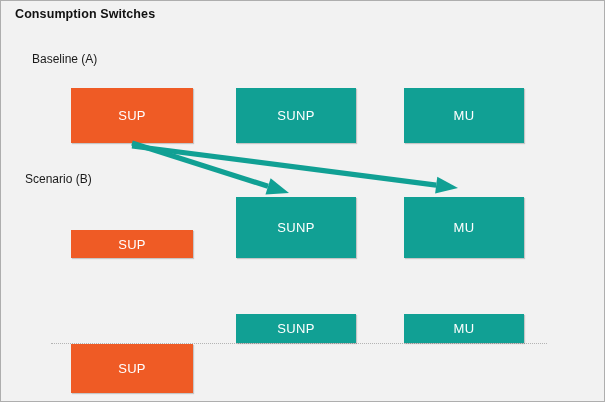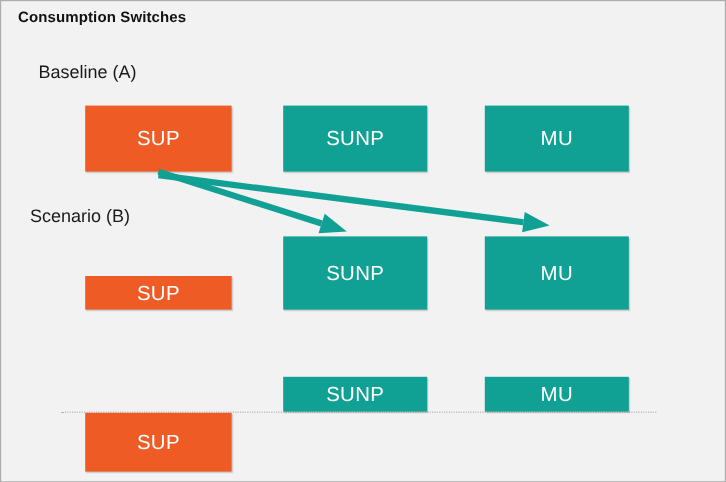--- a/index.html
+++ b/index.html
@@ -24,32 +24,32 @@
     left: 14px;
     top: 6px;
     font-size: 12.5px;
     font-weight: bold;
     color: #111111;
     letter-spacing: 0.1px;
     white-space: nowrap;
   }
   .section-label {
     position: absolute;
-    font-size: 15px;
+    font-size: 12px;
     color: #1a1a1a;
     white-space: nowrap;
   }
   .node-box {
     position: absolute;
     box-sizing: border-box;
     display: flex;
     align-items: center;
     justify-content: center;
     color: #ffffff;
-    font-size: 17px;
+    font-size: 13px;
     letter-spacing: 0.3px;
     box-shadow: 1px 1px 1px rgba(0,0,0,0.18);
   }
   .node-box.sup   { background: #ef5b25; }
   .node-box.teal  { background: #11a094; }
   .node-label {
     pointer-events: none;
     line-height: 1;
   }
   #baseline-rule {

